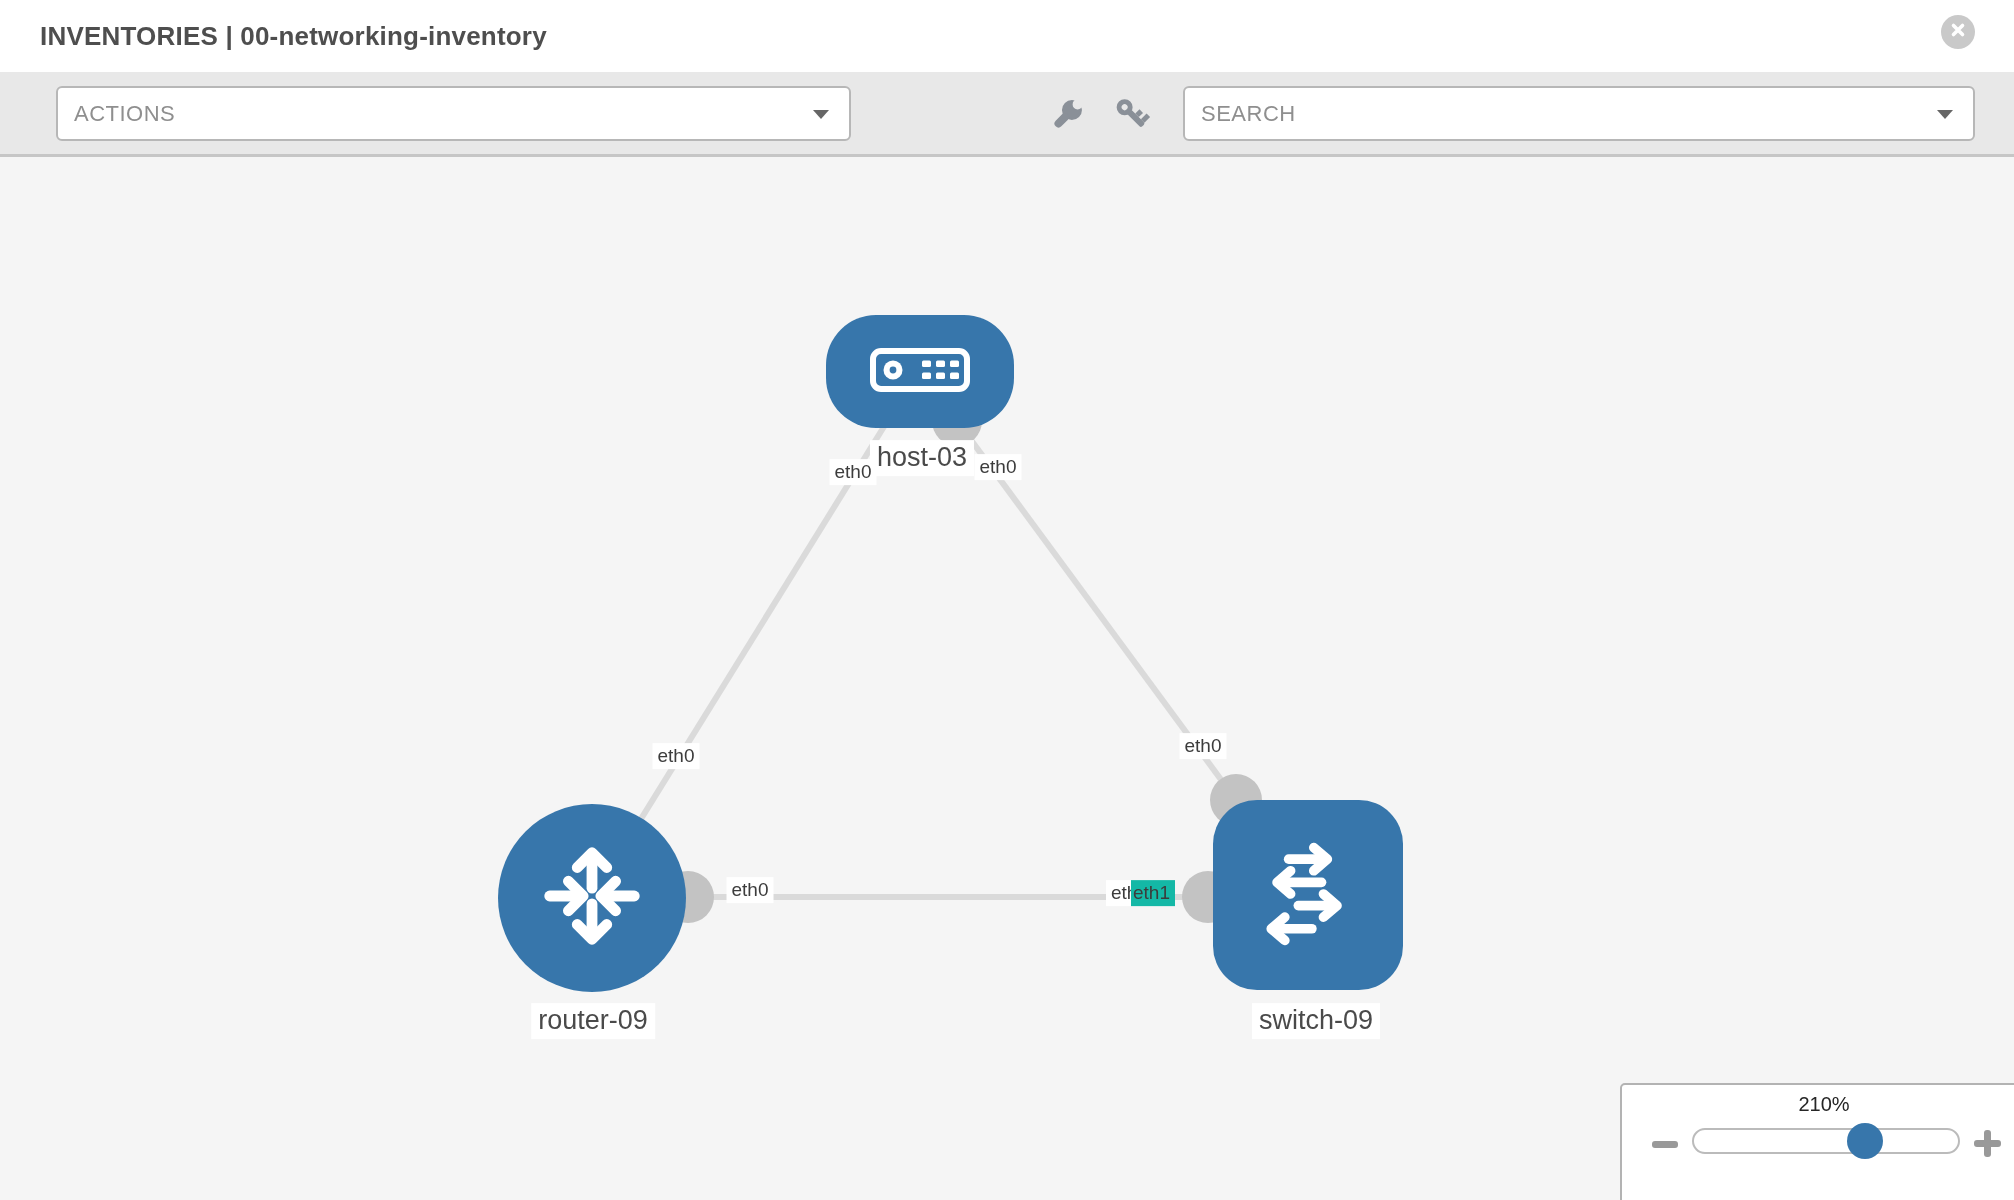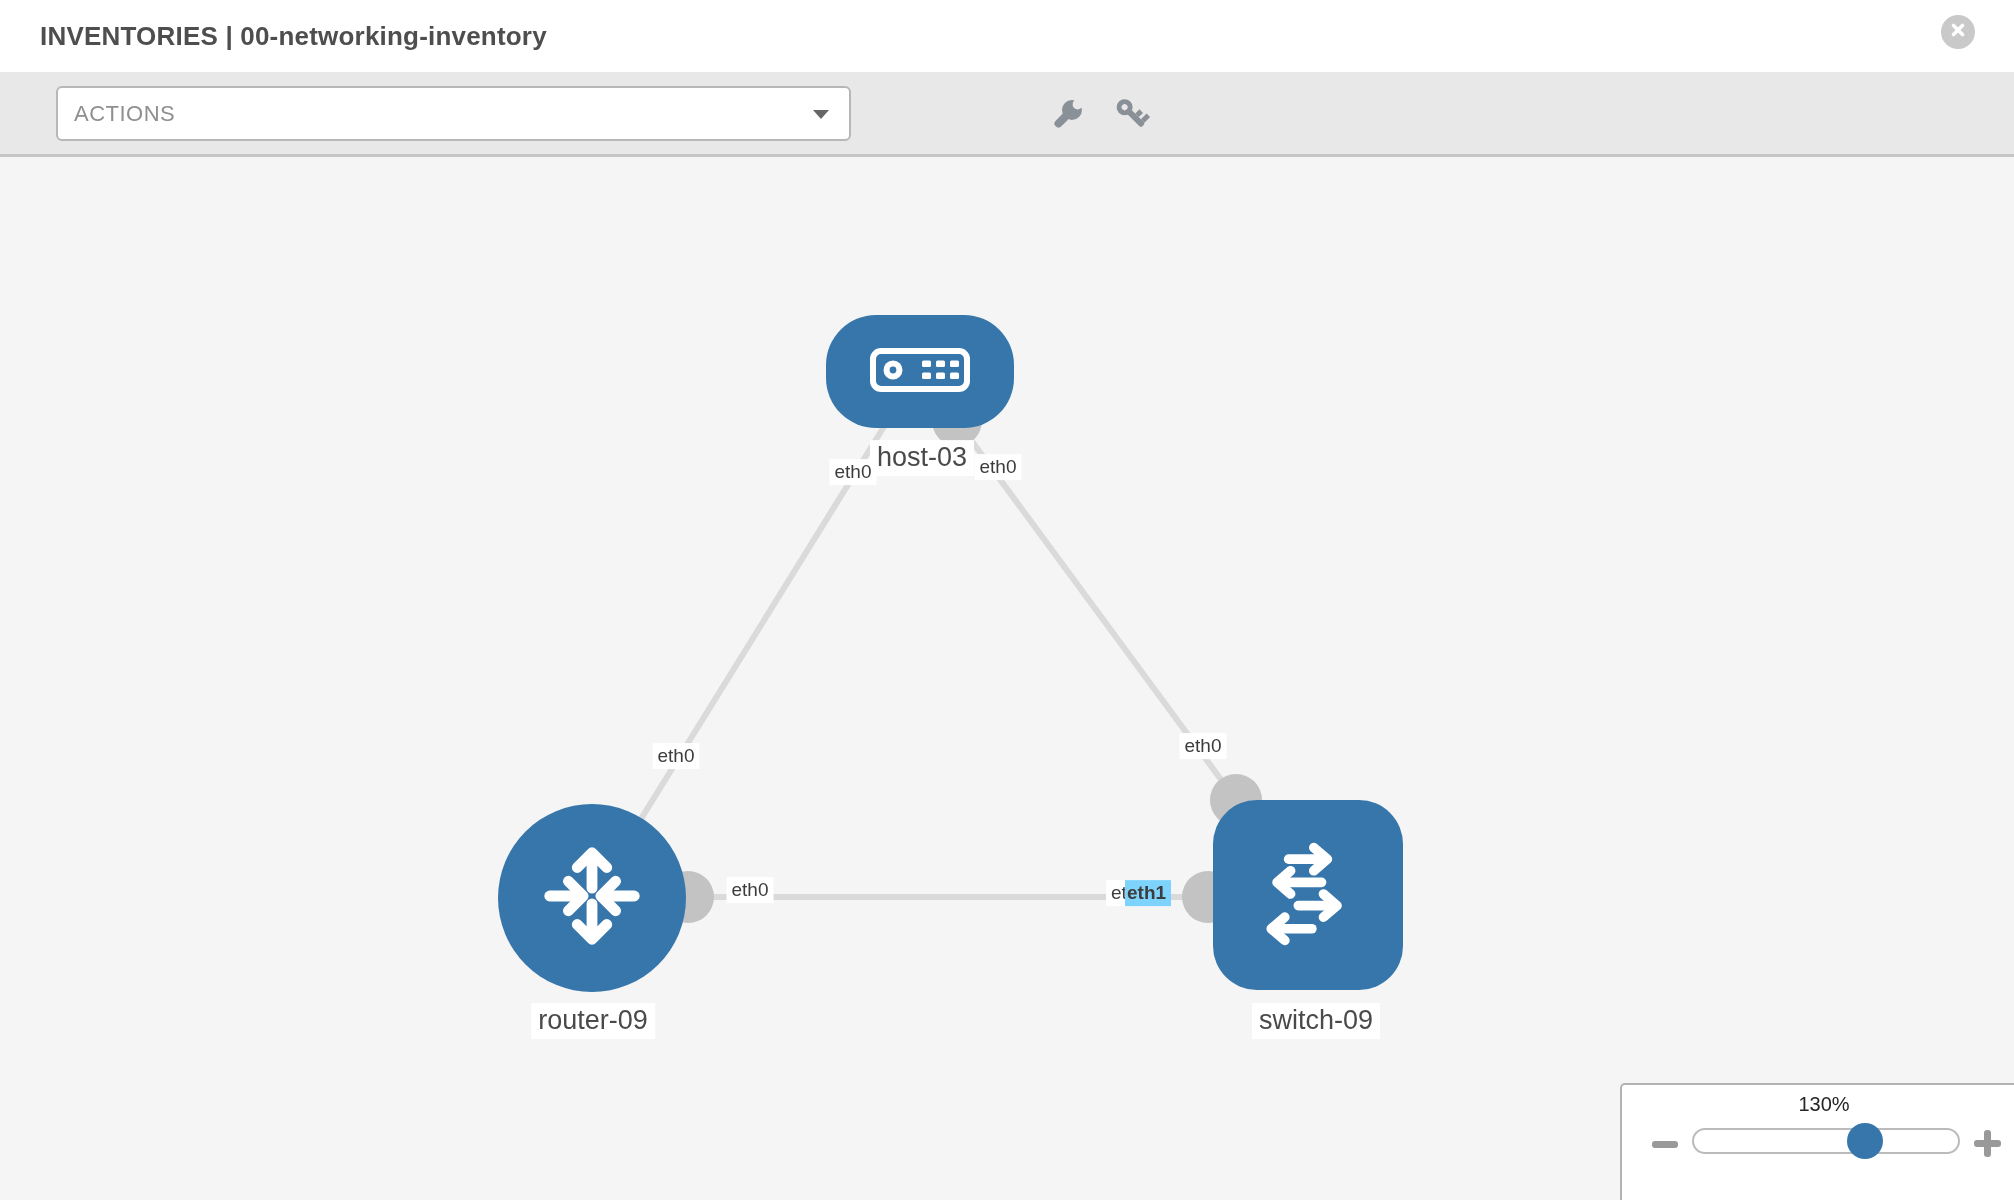--- a/index.html
+++ b/index.html
@@ -84,21 +84,21 @@
   .chip.if-host-left{left:853px;top:315px;}
   .chip.if-host-right{left:998px;top:310px;}
   .chip.if-router-top{left:676px;top:599px;}
   .chip.if-switch-top{left:1203px;top:589px;}
   .chip.if-router-right{left:750px;top:733px;}
   .chip.lbl-router{left:593px;top:864px;}
   .chip.lbl-switch{left:1316px;top:864px;}
   
   .chip-overlap{position:absolute;left:1106px;top:736px;transform:translateY(-50%);z-index:3;font-size:19px;color:#3c3c3c;line-height:1.25;}
   .chip-overlap .under{display:inline-block;background:#fff;padding:1px 5px;}
-  .chip-overlap .over{position:absolute;left:19px;top:0;display:inline-block;background:#7dd3fc;padding:1px 5px 1px 2px;font-weight:bold;}
+  .chip-overlap .over{position:absolute;left:25px;top:0;display:inline-block;background:#14b8a6;padding:1px 5px 1px 2px;}
 
   
   .zoom-panel{
     position:absolute;left:1620px;top:926px;right:-5px;bottom:-6px;background:#fff;
     border:2px solid #b3b3b3;border-radius:5px;z-index:5;
   }
   .zoom-value{position:absolute;left:162px;top:8px;width:80px;text-align:center;font-size:20px;color:#262626;}
   .minus-btn{position:absolute;left:30px;top:49px;width:26px;height:21px;cursor:pointer;}
   .minus-btn .bar{position:absolute;left:0;top:7px;width:26px;height:7px;background:#999;border-radius:3px;}
   .slider-track{
@@ -144,20 +144,24 @@
     </div>
     <div class="tool-btn key-pos">
       <div class="key">
         <div class="k-ring"></div>
           <div class="k-stem"></div>
           <div class="k-tooth2"></div>
           <div class="k-tooth1"></div>
       </div>
     </div>
 
+    <div class="select-box search">
+      <span class="select-label">SEARCH</span>
+      <span class="caret"></span>
+    </div>
   </div>
 
   <div class="canvas">
 
     <svg class="links-layer" width="2014" height="1043">
       <line class="link" x1="592" y1="741" x2="885" y2="268"></line>
       <line class="link" x1="957" y1="264" x2="1236" y2="643"></line>
       <line class="link" x1="592" y1="740" x2="1210" y2="740"></line>
       <circle class="connector" cx="957" cy="264" r="25"></circle>
       <circle class="connector" cx="688" cy="740" r="26"></circle>
@@ -219,21 +223,21 @@
     <div class="chip if-host-right">eth0</div>
     <div class="chip if-router-top">eth0</div>
     <div class="chip if-switch-top">eth0</div>
     <div class="chip if-router-right">eth0</div>
     <div class="chip-overlap">
       <span class="under">eth0</span>
       <span class="over">eth1</span>
     </div>
 
     <div class="zoom-panel">
-      <div class="zoom-value">130%</div>
+      <div class="zoom-value">210%</div>
       <div class="minus-btn">
         <div class="bar"></div>
       </div>
       <div class="slider-track"></div>
       <div class="slider-thumb"></div>
       <div class="plus-btn">
         <div class="h"></div>
         <div class="v"></div>
       </div>
     </div>

